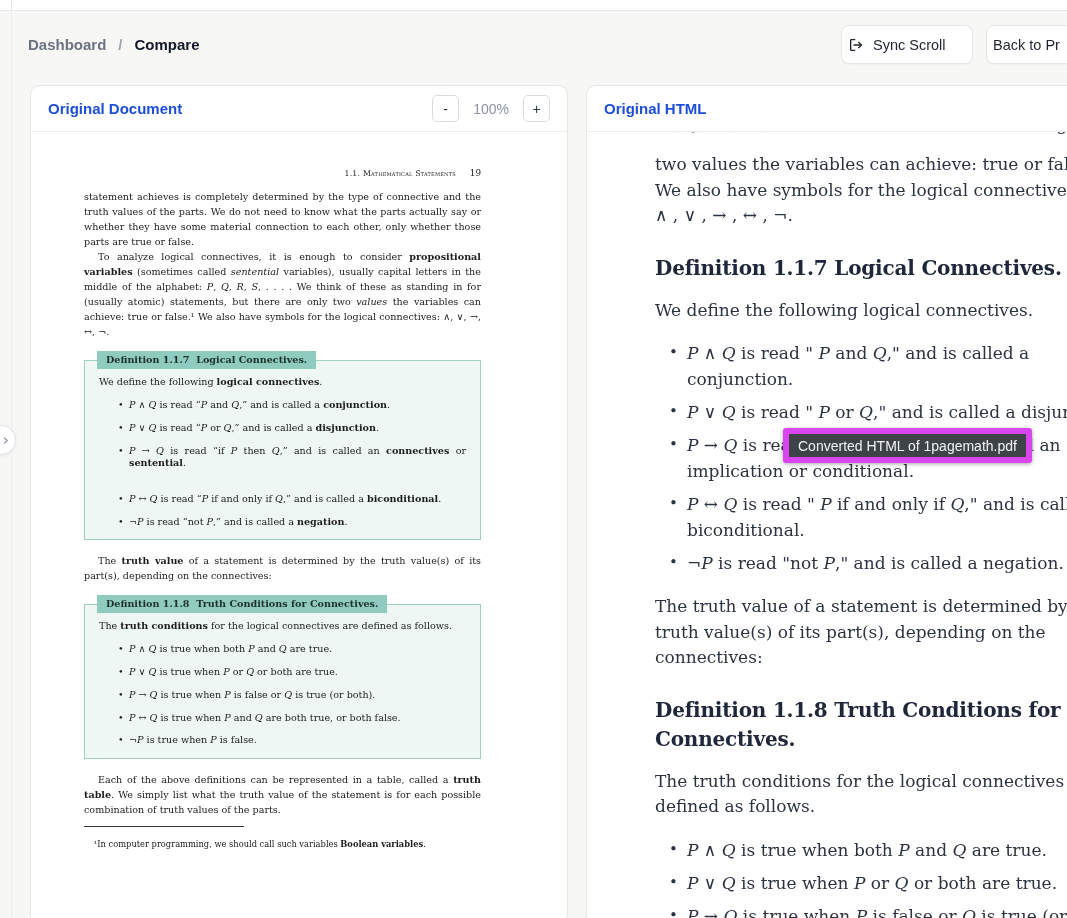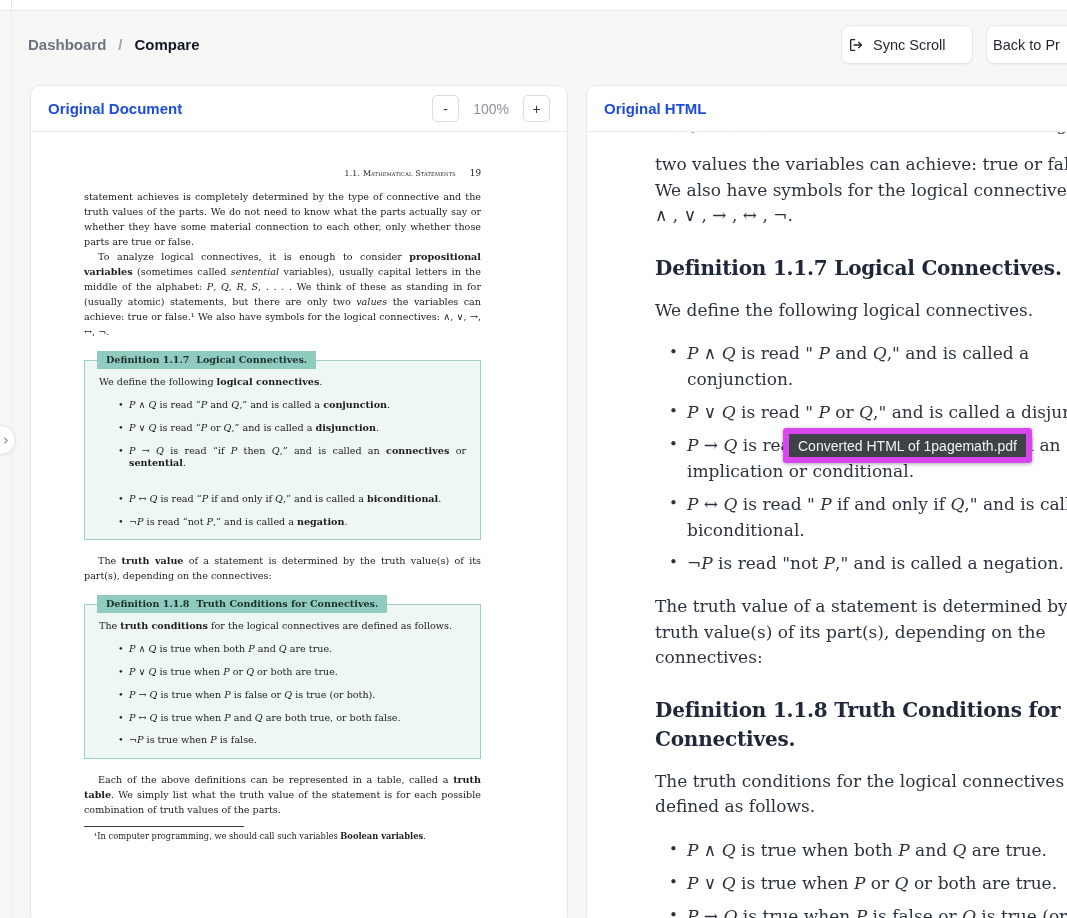--- a/index.html
+++ b/index.html
@@ -71,21 +71,21 @@
   .defbox-badge{
     position:absolute;top:-10px;left:12px;background:#8fccbf;color:#1d2f2a;
     font-weight:bold;font-size:9.6px;padding:3px 9px 4px;white-space:nowrap;
   }
   .db-intro{font-size:9.6px;line-height:12.5px;}
   .db-item{position:relative;padding-left:30px;margin-top:10.5px;font-size:9.6px;line-height:12.3px;width:367px;box-sizing:border-box;text-align:justify;}
   .db-item .db-bullet{position:absolute;left:19px;top:0;}
   .db-item.mt-lg{margin-top:24px;}
 
   .fn-rule{width:160px;border:0;border-top:1px solid #3a3a3a;margin:9px 0 0 0;}
-  .fn-text{font-size:8.3px;margin-top:4px;text-indent:10px;width:397px;}
+  .fn-text{font-size:8.3px;margin-top:12px;text-indent:10px;width:397px;}
 
   
   .html-body{
     height:793px;overflow:hidden;position:relative;
     font-family:"DejaVu Serif","Liberation Serif",serif;color:#2c3340;
     padding:0 0 0 68px;box-sizing:border-box;
   }
   .rline{white-space:nowrap;}
   .r-clip{margin-top:-21px;margin-bottom:6px;font-size:17px;line-height:26px;}
   .rp{font-size:17px;line-height:25.5px;margin-top:15px;}

